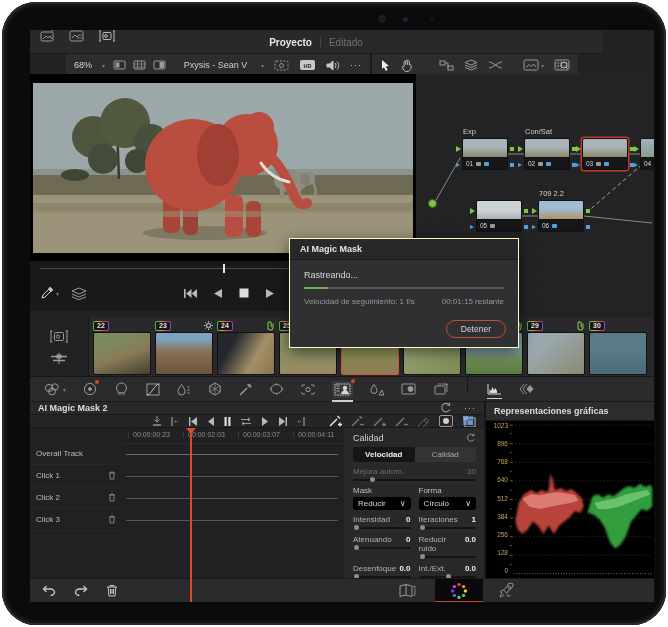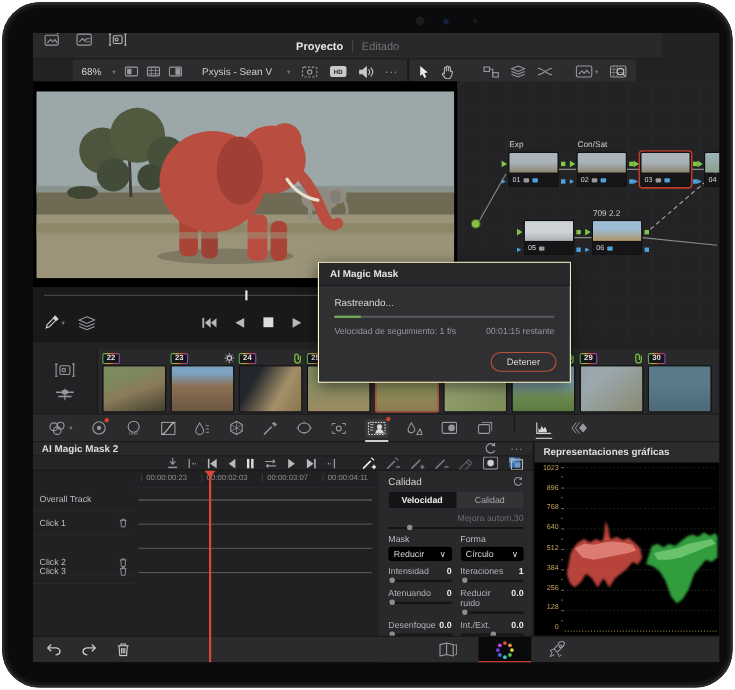--- a/index.html
+++ b/index.html
@@ -105,21 +105,21 @@
         padding:0 6px;box-sizing:border-box;color:#bdbdc0;font-size:8px;justify-content:space-between;}
   .tline{position:absolute;left:96px;right:6px;height:1px;background:#57575a;}
   .playhead{position:absolute;left:160px;top:0;width:2px;height:100%;background:#d84a33;z-index:3;}
   .playhead:before{content:"";position:absolute;left:-4px;top:0;border-left:5px solid transparent;border-right:5px solid transparent;border-top:6px solid #d84a33;}
   
   .settings{flex:1;background:#29292c;padding:5px 8px;box-sizing:border-box;overflow:hidden;}
   .set-head{display:flex;align-items:center;justify-content:space-between;color:#d2d2d4;font-size:9px;margin-bottom:4px;}
   .tabs{display:flex;background:#333336;border-radius:3px;overflow:hidden;margin-bottom:5px;}
   .tab{flex:1;text-align:center;font-size:8px;padding:3px 0;color:#a8a8ab;}
   .tab.on{background:#151517;color:#f0f0f2;font-weight:bold;}
-  .dimrow{display:flex;justify-content:flex-end;color:#6c6c70;font-size:8px;}
+  .dimrow{display:flex;justify-content:space-between;color:#6c6c70;font-size:8px;}
   .slider{height:2px;background:#141416;border-radius:1px;margin:3px 0 5px 0;position:relative;}
   .slider i{position:absolute;top:-2px;width:5px;height:5px;border-radius:50%;background:#8d8d90;}
   .grid2{display:grid;grid-template-columns:1fr 1fr;column-gap:8px;row-gap:1px;}
   .flabel{color:#bdbdc0;font-size:8px;margin-bottom:2px;}
   .dd{background:#000000;border-radius:3px;font-size:8px;color:#d8d8da;display:flex;justify-content:space-between;
       align-items:center;padding:2px 5px;margin-bottom:4px;}
   .param .pr{display:flex;justify-content:space-between;font-size:8px;color:#b2b2b5;}
   .param .pr b{color:#eeeef0;font-weight:bold;}
   
   .scopes{flex:1;background:#141414;display:flex;flex-direction:column;}
@@ -823,21 +823,21 @@
               <span class="tline" style="top:26px;background:#6a6a6e;"></span>
               <div class="trow" style="top:37px;">
                   <span>Click 1</span>
                 <span class="ic">
                     <svg width="8" height="9" viewBox="0 0 8 9" fill="none" stroke="#9a9a9e">
                       <path d="M1 2h6M3 2V1h2v1M1.8 2l.5 6h3.4l.5-6" stroke-width=".8"></path>
                     </svg>
                   </span>
                 </div>
               <span class="tline" style="top:48px;"></span>
-              <div class="trow" style="top:73px;text-align:center;">
+              <div class="trow" style="top:59px;text-align:center;">
                   <span>Click 2</span>
                 <span class="ic">
                     <svg width="8" height="9" viewBox="0 0 8 9" fill="none" stroke="#9a9a9e">
                       <path d="M1 2h6M3 2V1h2v1M1.8 2l.5 6h3.4l.5-6" stroke-width=".8"></path>
                     </svg>
                   </span>
                 </div>
               <span class="tline" style="top:70px;"></span>
               <div class="trow" style="top:81px;">
                   <span>Click 3</span>

